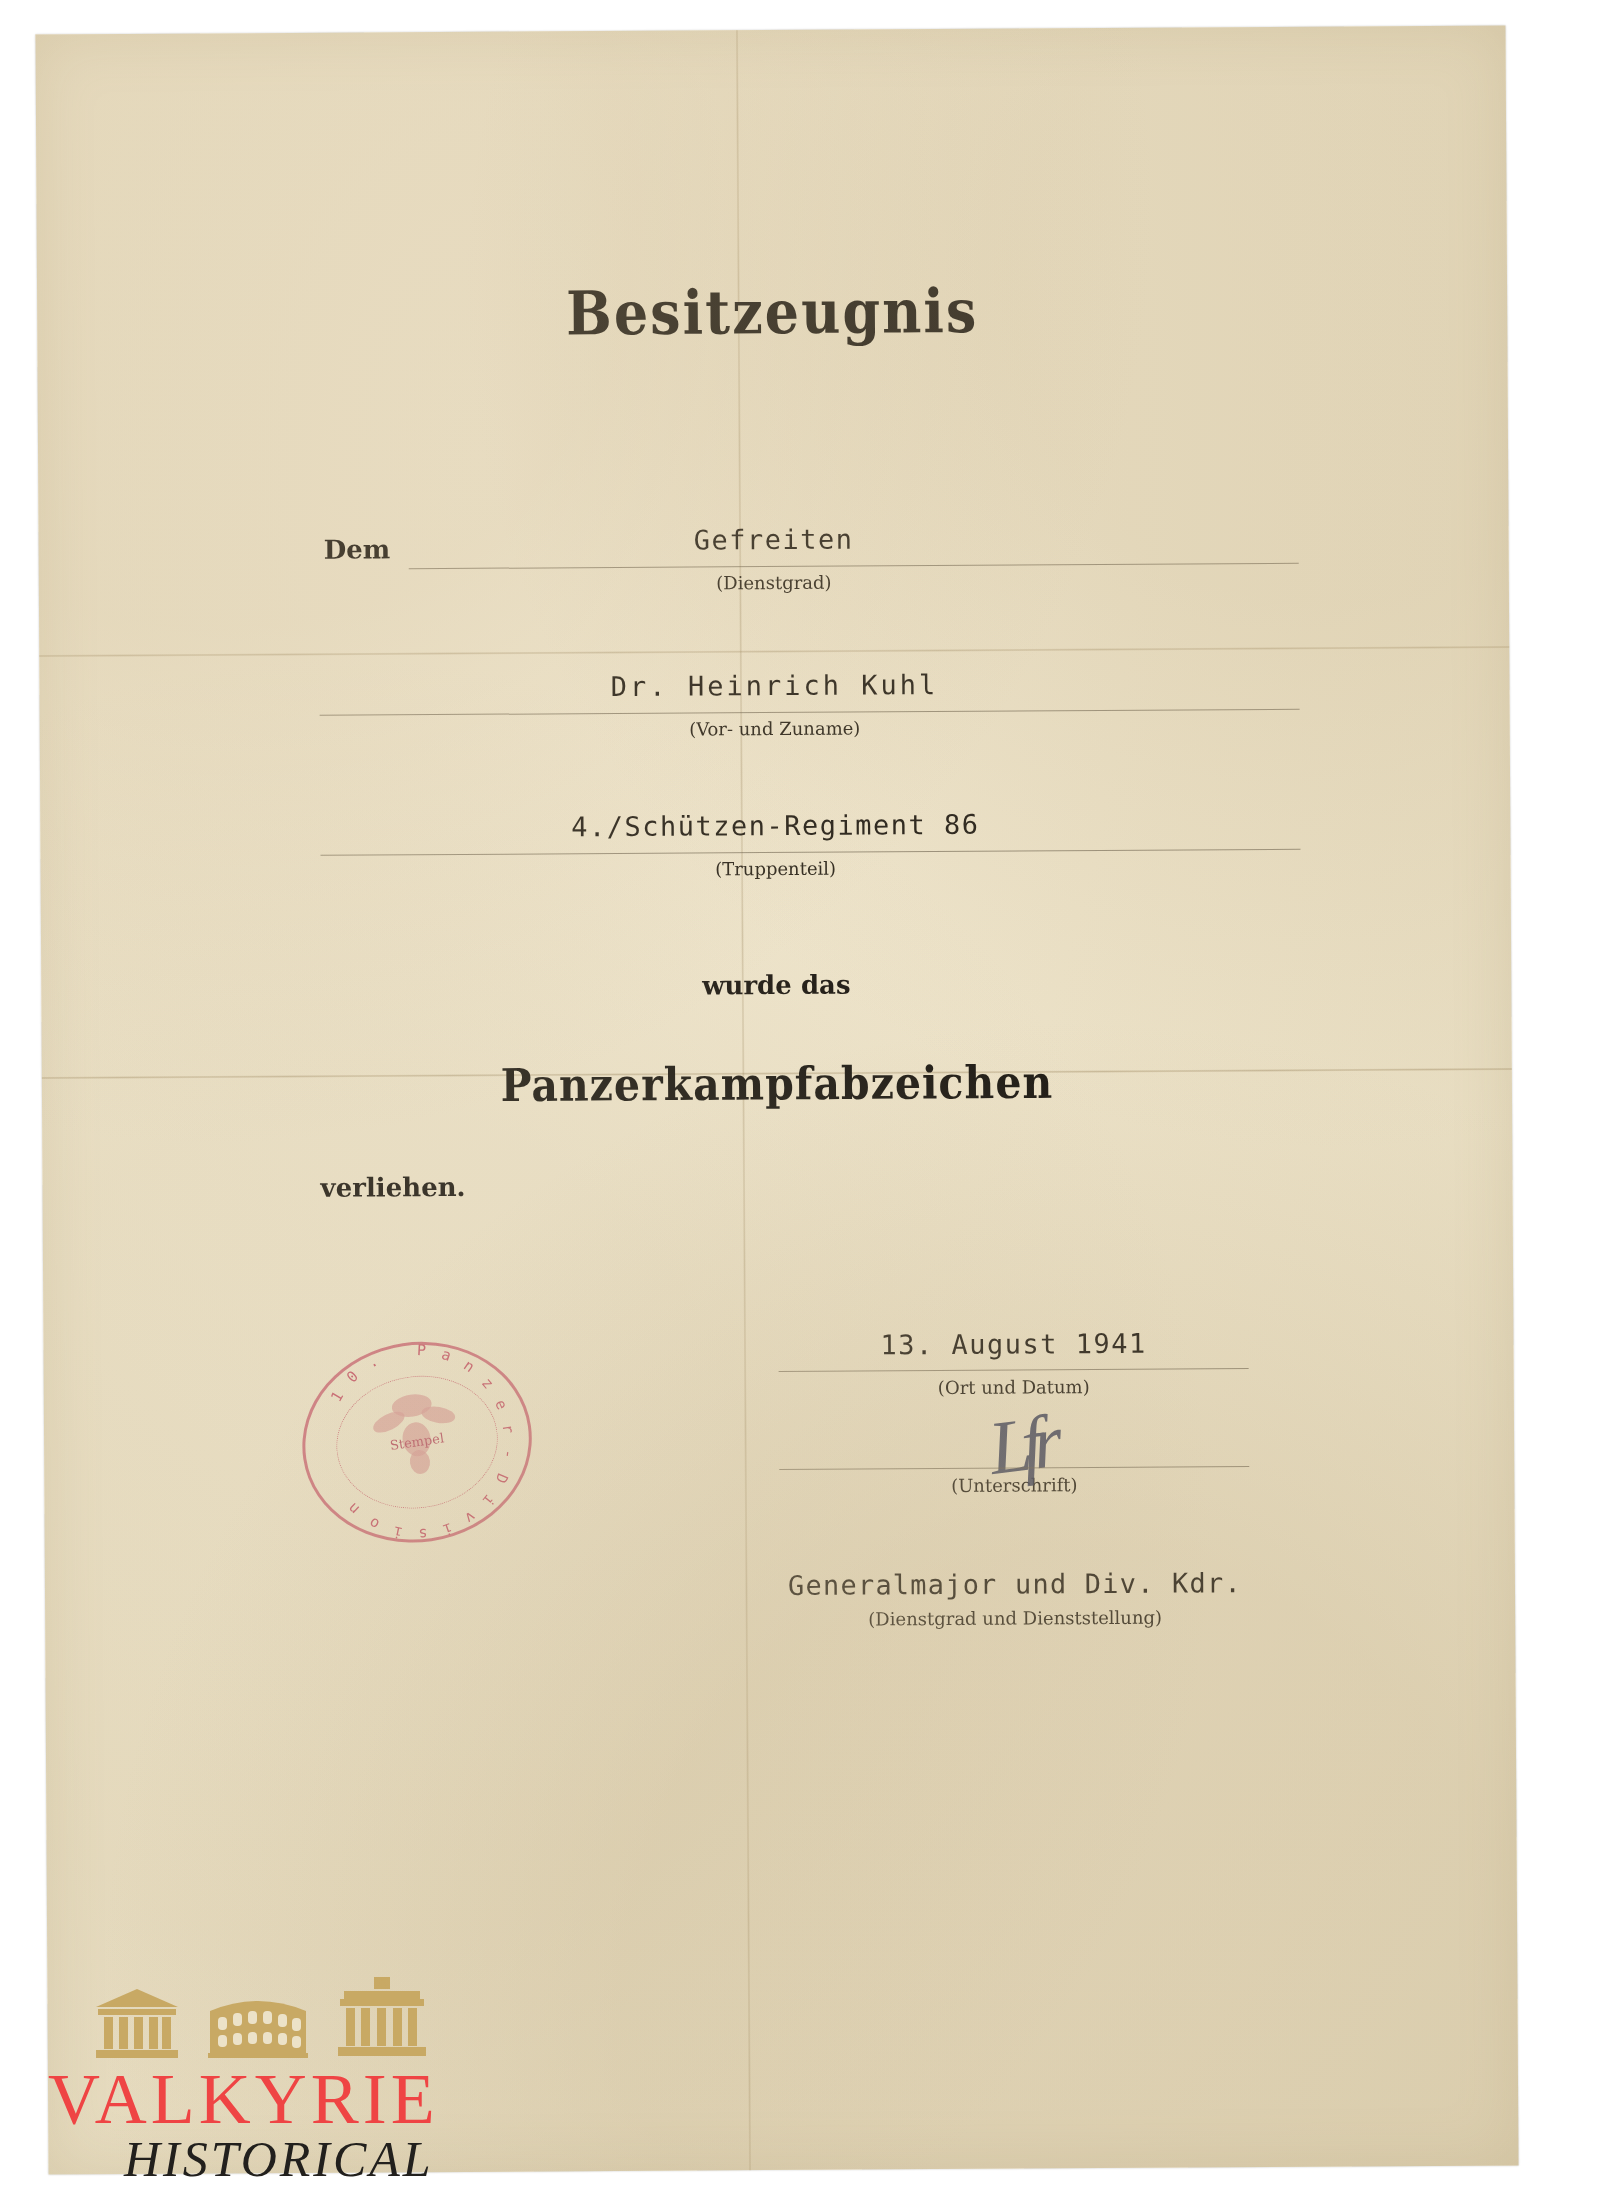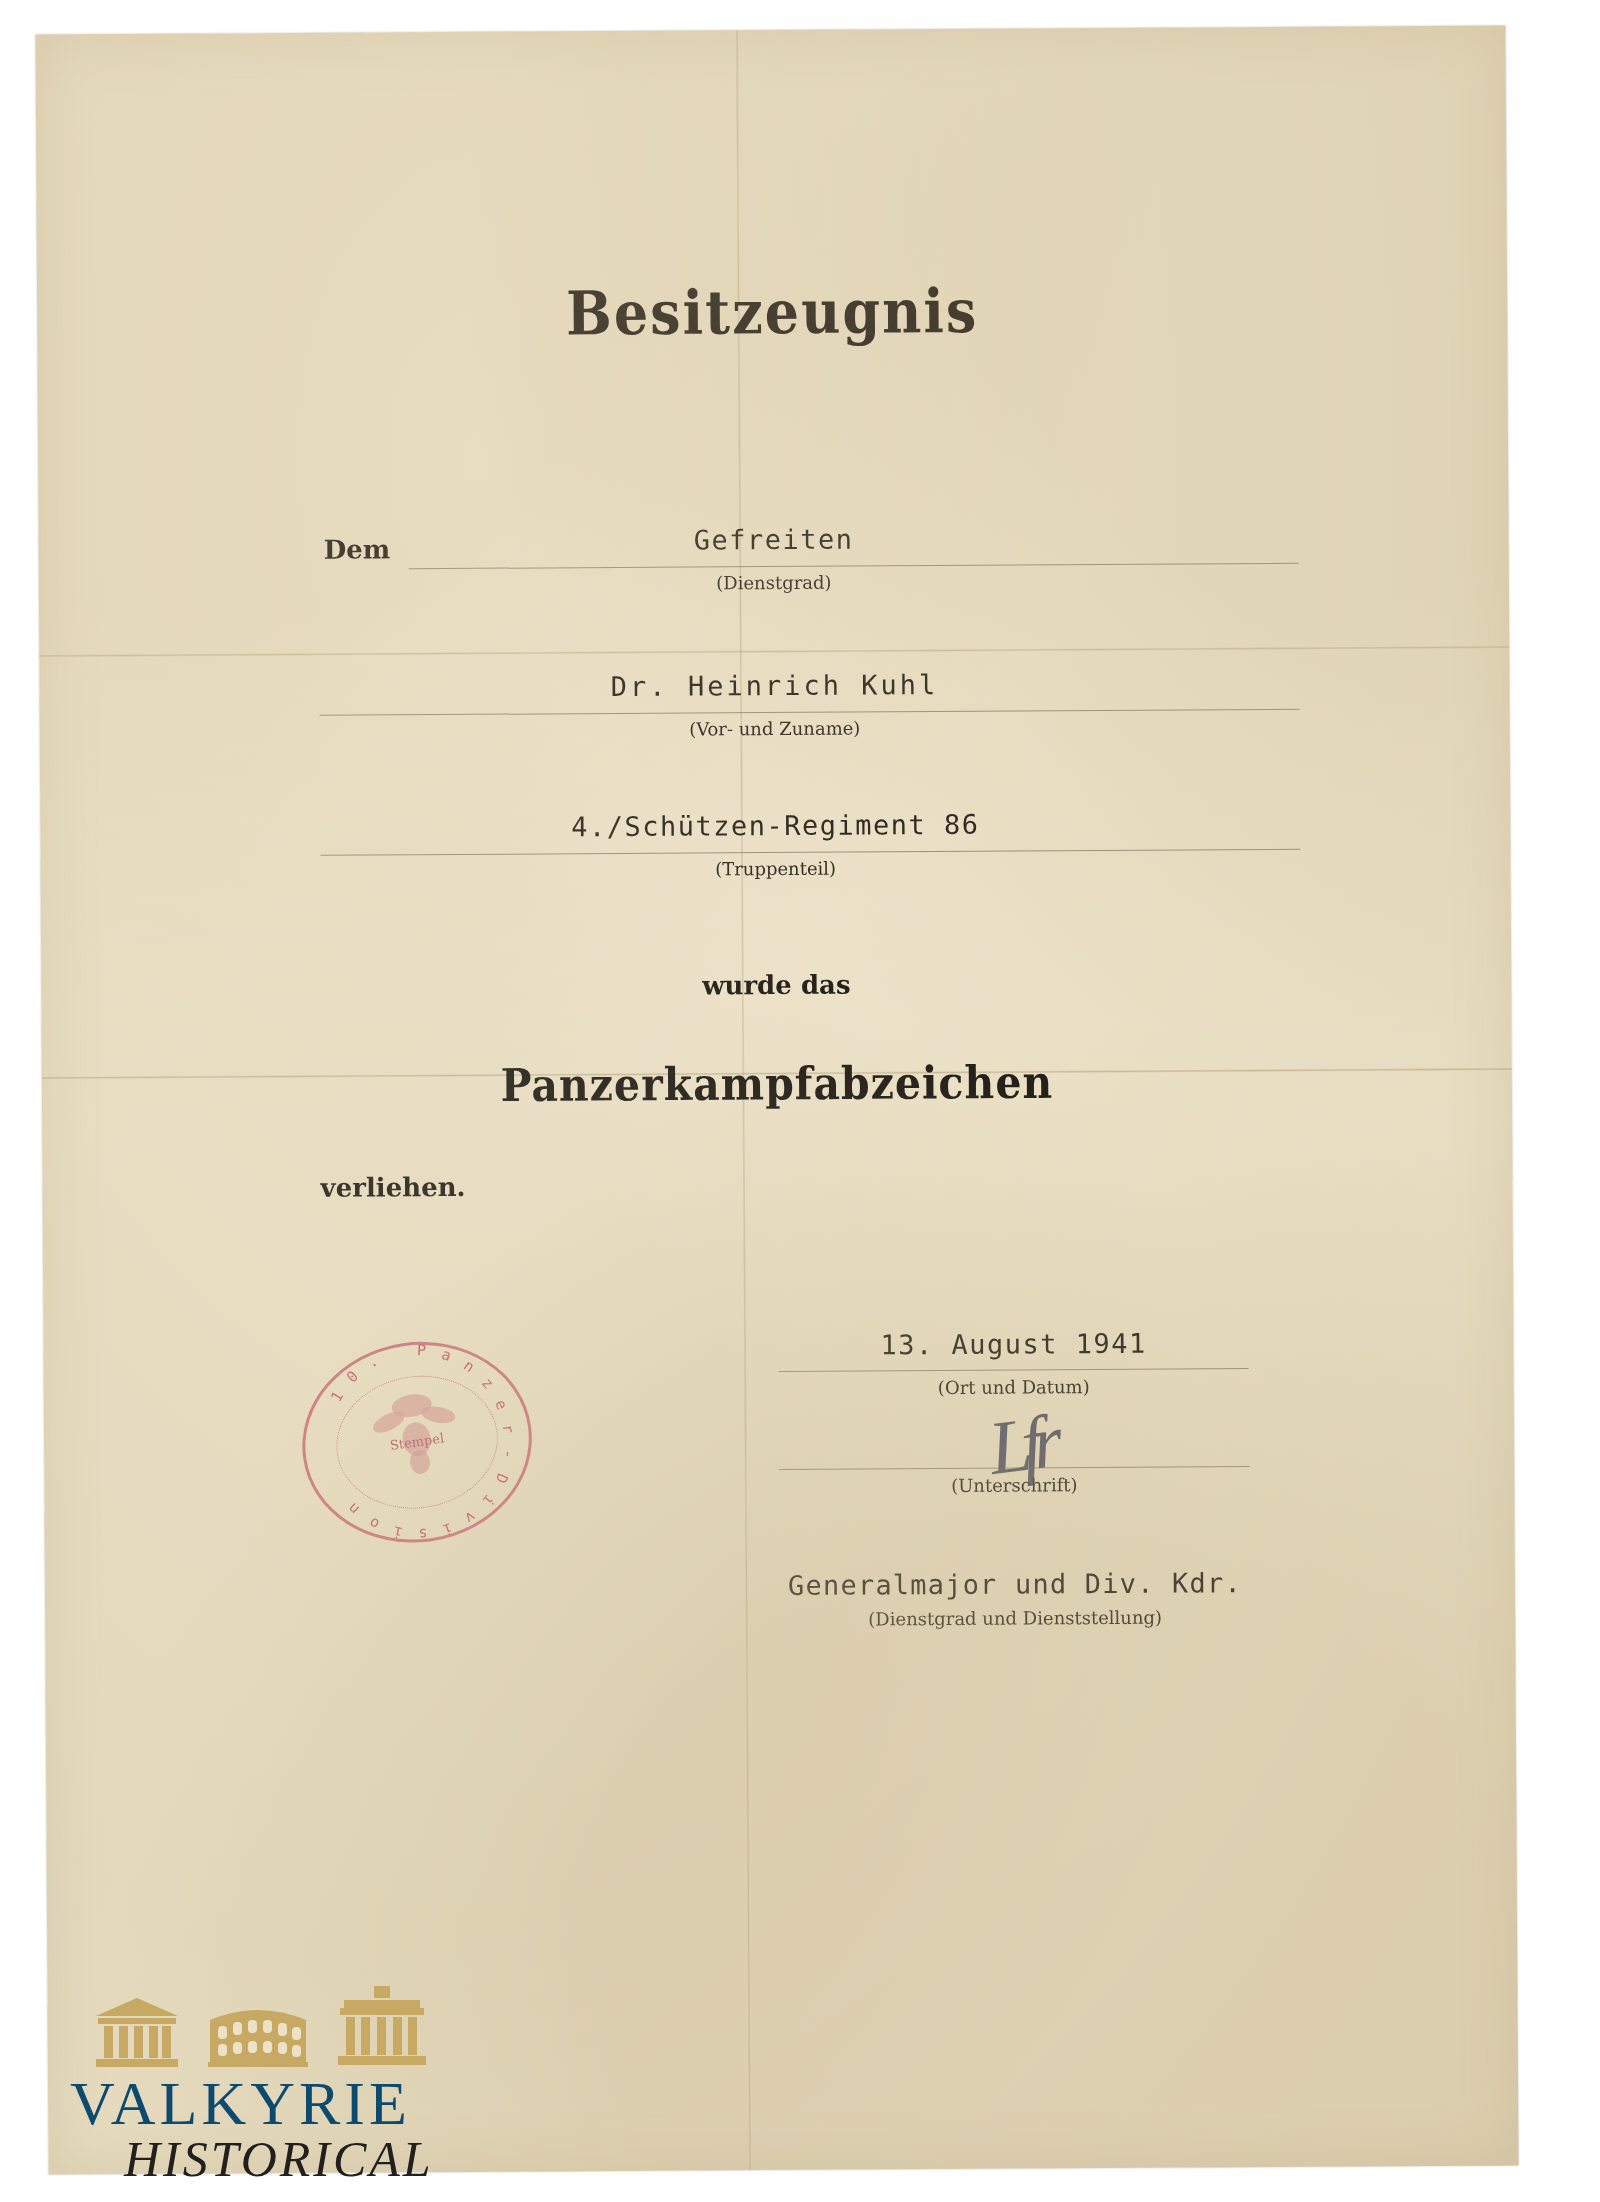--- a/index.html
+++ b/index.html
@@ -271,25 +271,24 @@
   }
   .logo-icons {
     display: flex;
     align-items: flex-end;
     gap: 26px;
     margin-left: 46px;
     margin-bottom: 6px;
   }
   .logo-word {
     font-family: "Liberation Serif", serif;
-    font-size: 62px;
+    font-size: 72px;
     letter-spacing: 4px;
-    color: #0c4a6e;
+    color: #ef4444;
     line-height: .96;
-    padding-left: 22px;
   }
   .logo-sub {
     font-family: "Liberation Serif", serif;
     font-size: 50px;
     letter-spacing: 3px;
     color: #22201d;
     font-style: italic;
     margin-left: 76px;
     line-height: 1;
   }

